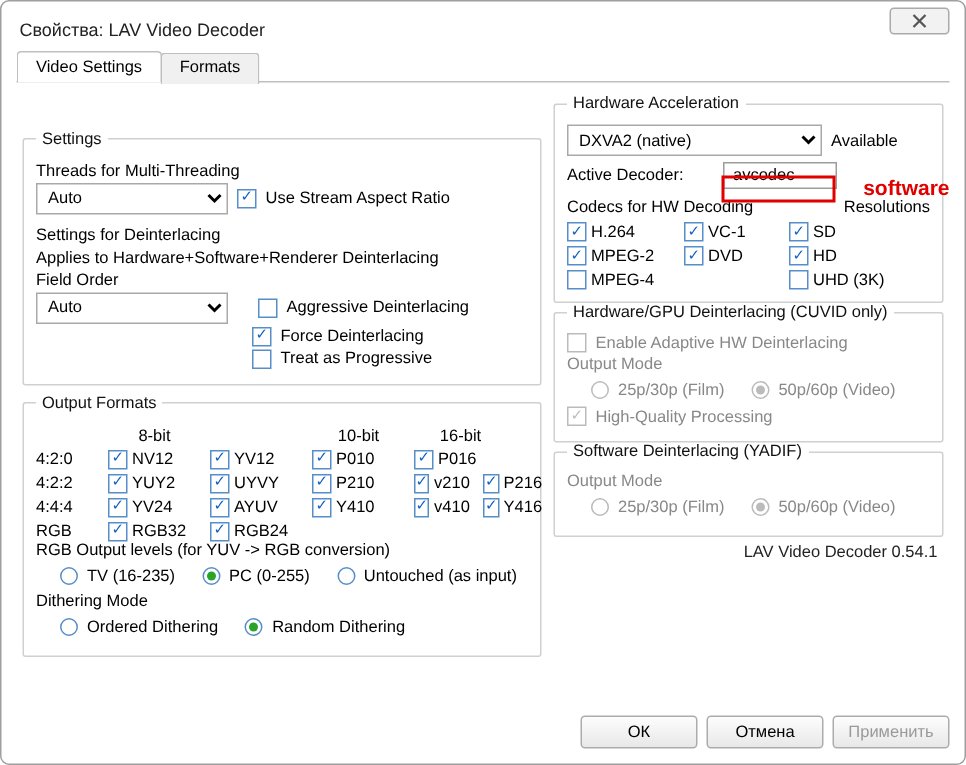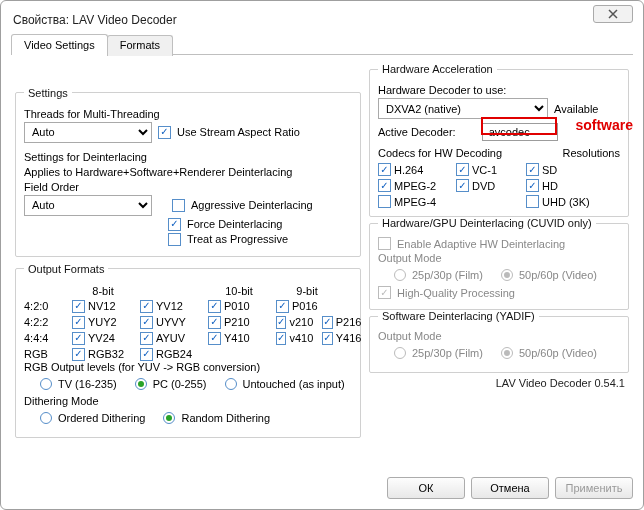--- a/index.html
+++ b/index.html
@@ -91,21 +91,21 @@
         </div>
       </fieldset>
 
       <fieldset>
         <legend>Output Formats</legend>
         <div class="grid-of">
           <div></div>
           <div class="hdr">8-bit</div>
           <div></div>
           <div class="hdr">10-bit</div>
-          <div class="hdr">9-bit</div>
+          <div class="hdr">16-bit</div>
 
           <div>4:2:0</div>
           <div class="cell">
               <span class="cb checked"></span>
               <span>NV12</span>
             </div>
           <div class="cell">
               <span class="cb checked"></span>
               <span>YV12</span>
             </div>
@@ -186,21 +186,20 @@
               <span class="rad-outer checked"></span>
               <span>Random Dithering</span>
             </span>
         </div>
       </fieldset>
     </div>
 
     <div class="col-right">
       <fieldset style="position:relative">
         <legend>Hardware Acceleration</legend>
-        <div class="fieldblock">Hardware Decoder to use:</div>
         <div class="row">
           <select class="select-hw"><option>DXVA2 (native)</option></select>
           <span>Available</span>
         </div>
         <div class="row" style="margin-top:4px">
           <span>Active Decoder:</span>
           <span style="width:14px"></span>
           <span class="active-dec-box">avcodec</span>
         </div>
         <div class="row" style="margin-top:6px; justify-content:space-between">

